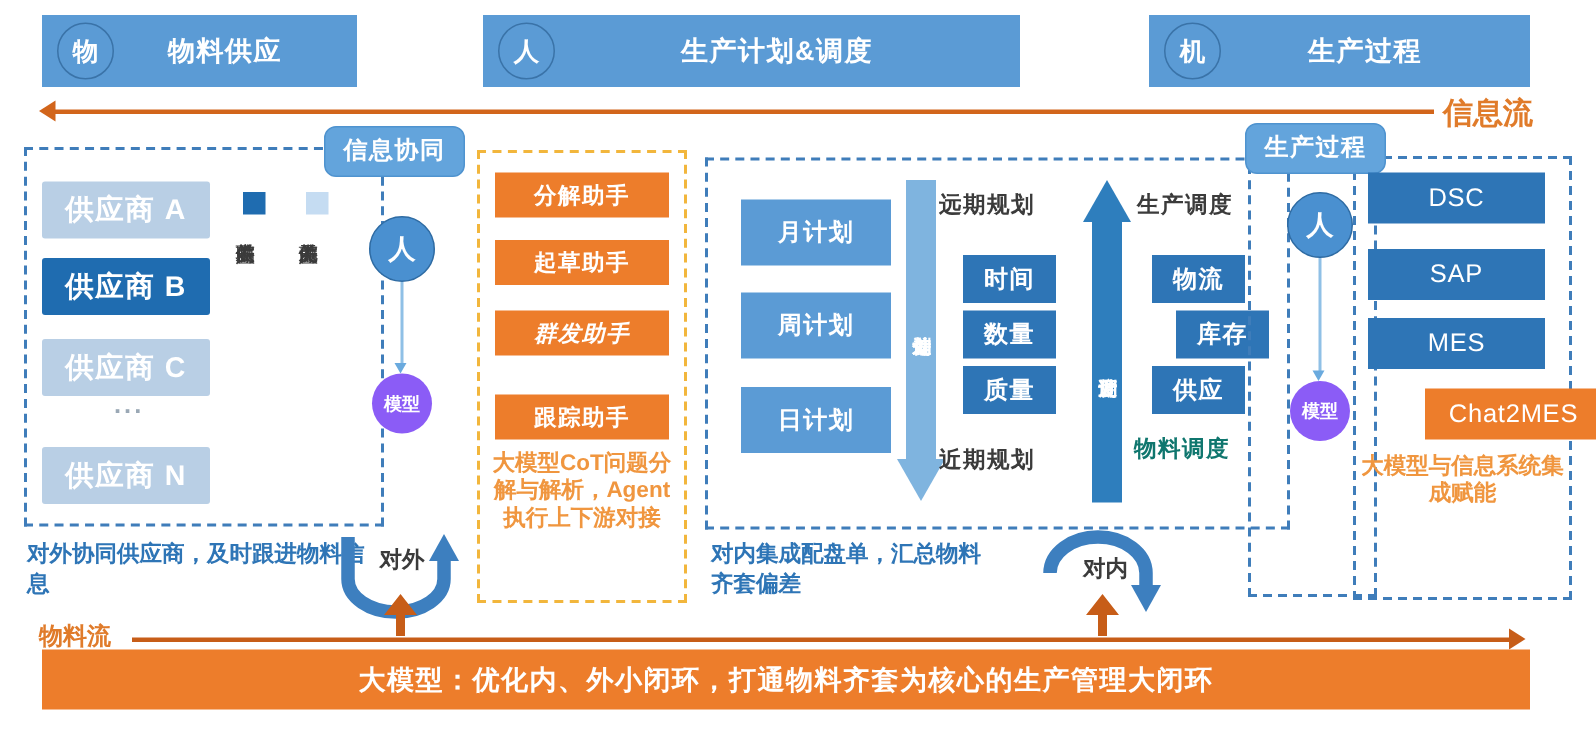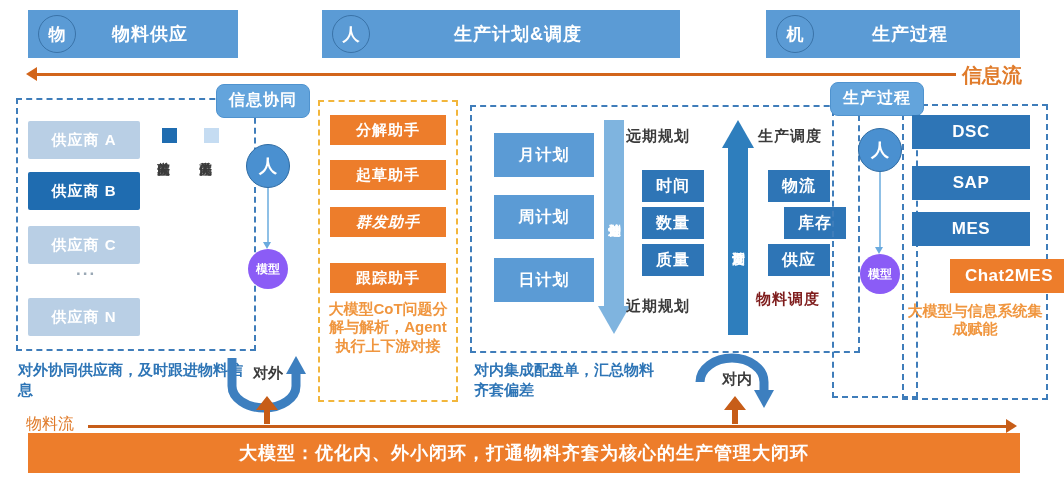--- a/index.html
+++ b/index.html
@@ -74,21 +74,21 @@
     position: absolute;
     left: 1006px; top: 419px;
     width: 0; height: 0;
     border-top: 7px solid transparent;
     border-bottom: 7px solid transparent;
     border-left: 11px solid #c75d18;
   }
   .mat-flow-label {
     position: absolute;
     left: 26px; top: 414px;
-    color: #e07b2a; font-size: 16px; font-weight: 400;
+    color: #e07b2a; font-size: 16px; font-weight: 700;
   }
 
   
   .dashed {
     position: absolute;
     border: 2.5px dashed #3f7dba;
   }
   .dashed.orange { border-color: #f2b63c; }
 
   
@@ -102,21 +102,21 @@
     letter-spacing: 1px;
     border: 1px solid #4f93cf;
   }
 
   
   .sup {
     position: absolute;
     height: 38px;
     border-radius: 2px;
     display: flex; align-items: center; justify-content: center;
-    color: #ffffff; font-size: 15px; font-weight: 700;
+    color: #ffffff; font-size: 19px; font-weight: 700;
     letter-spacing: 1px;
   }
   .sup.light { background: #b9cfe5; }
   .sup.dark  { background: #1f6cb0; }
   .ellipsis {
     position: absolute;
     color: #9aa8b5; font-size: 17px; font-weight: 700;
     letter-spacing: 2px;
   }
 
@@ -187,42 +187,42 @@
     background: #2e75b6;
     display: flex; align-items: center; justify-content: center;
     color: #ffffff; font-size: 16px; font-weight: 700;
     letter-spacing: 1px;
   }
   .plain {
     position: absolute;
     color: #3b3b3b; font-size: 15px; font-weight: 700;
     letter-spacing: 1px;
   }
-  .plain.orange { color: #7f1d1d; }
+  .plain.orange { color: #0f766e; }
 
   
   .fatarrow { position: absolute; }
   .fatarrow .shaft {
     position: absolute; left: 6px; width: 20px;
     display: flex; align-items: center; justify-content: center;
   }
   .fatarrow .head { position: absolute; width: 0; height: 0; }
   .fatarrow .vtxt {
     writing-mode: vertical-rl; text-orientation: upright;
     color: #ffffff; font-size: 12.5px; font-weight: 700;
     line-height: 1.05;
   }
 
   
   .sysbox {
     position: absolute;
     height: 34px;
     background: #2e75b6;
     display: flex; align-items: center; justify-content: center;
-    color: #ffffff; font-size: 17px; font-weight: 700;
+    color: #ffffff; font-size: 17px; font-weight: 400;
     letter-spacing: 0.5px;
   }
   .sysbox.accent { background: #ed7d2b; }
 
   
   .caption {
     position: absolute;
     color: #2e75b6; font-size: 15px; font-weight: 700;
     line-height: 1.3;
   }

